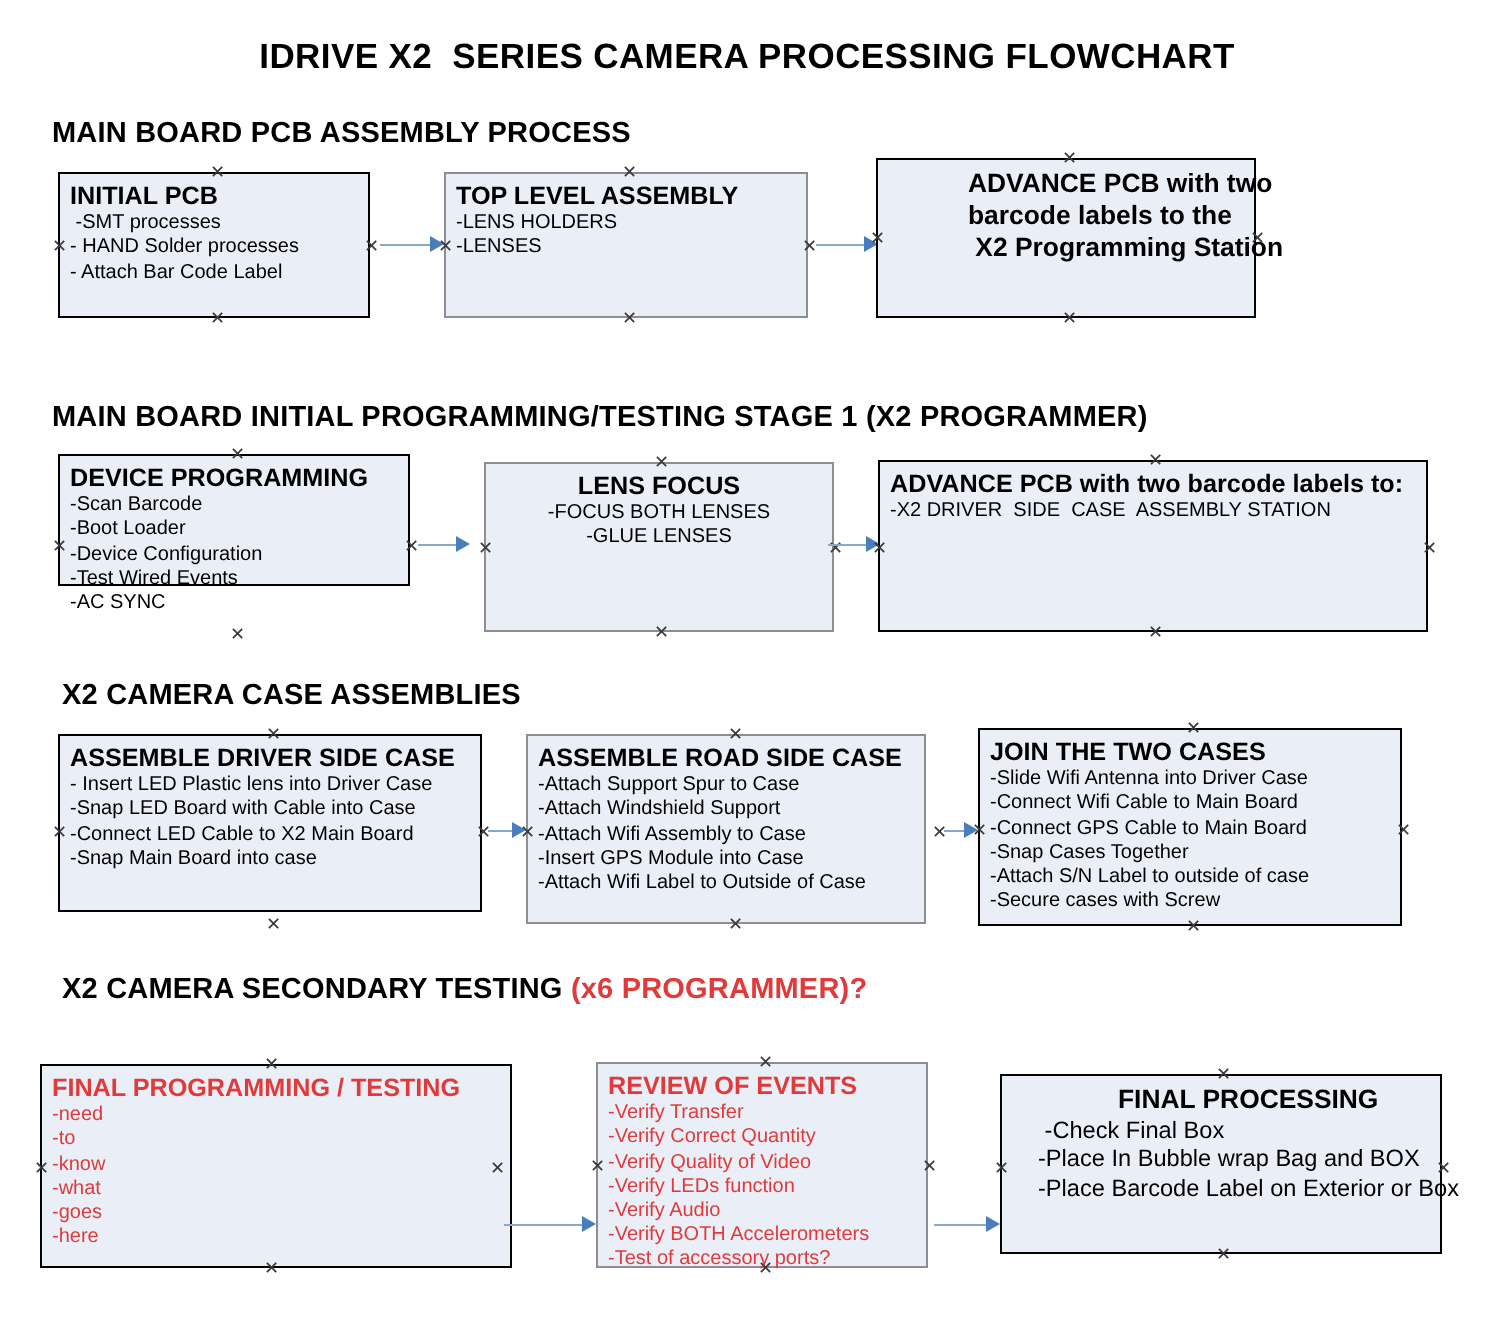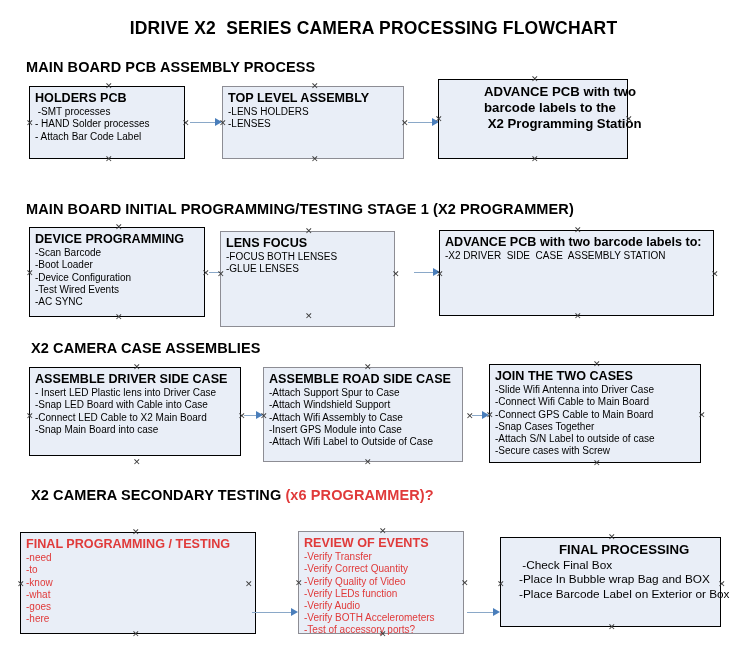--- a/index.html
+++ b/index.html
@@ -101,21 +101,21 @@
 
 <div id="canvas">
 
   <div class="title">IDRIVE X2  SERIES CAMERA PROCESSING FLOWCHART</div>
 
   <div class="section-head" style="left:26px; top:59px;">
     <span>MAIN BOARD PCB ASSEMBLY PROCESS</span>
   </div>
 
   <div class="node b-black" style="left:29px; top:86px; width:156px; height:73px;">
-    <div class="n-title">HOLDERS PCB</div>
+    <div class="n-title">INITIAL PCB</div>
     <div class="n-line"> -SMT processes</div>
     <div class="n-line">- HAND Solder processes</div>
     <div class="n-line">- Attach Bar Code Label</div>
     <div class="handle" style="left:75px; top:-4px;"></div>
     <div class="handle" style="left:75px; top:69px;"></div>
     <div class="handle" style="left:-4px; top:33px;"></div>
     <div class="handle" style="left:152px; top:33px;"></div>
   </div>
 
   <div class="arrow-line" style="left:190px; top:122px; width:28px;"></div>
@@ -141,37 +141,37 @@
     <div class="handle" style="left:92px; top:-4px;"></div>
     <div class="handle" style="left:92px; top:76px;"></div>
     <div class="handle" style="left:-4px; top:36px;"></div>
     <div class="handle" style="left:186px; top:36px;"></div>
   </div>
 
   <div class="section-head" style="left:26px; top:201px;">
     <span>MAIN BOARD INITIAL PROGRAMMING/TESTING STAGE 1 (X2 PROGRAMMER)</span>
   </div>
 
-  <div class="node b-black" style="left:29px; top:227px; width:176px; height:90px;">
+  <div class="node b-black" style="left:29px; top:227px; width:176px; height:66px;">
     <div class="n-title">DEVICE PROGRAMMING</div>
     <div class="n-line">-Scan Barcode</div>
     <div class="n-line">-Boot Loader</div>
     <div class="n-line">-Device Configuration</div>
     <div class="n-line">-Test Wired Events</div>
     <div class="n-line">-AC SYNC</div>
     <div class="handle" style="left:85px; top:-4px;"></div>
     <div class="handle" style="left:85px; top:86px;"></div>
     <div class="handle" style="left:-4px; top:42px;"></div>
     <div class="handle" style="left:172px; top:42px;"></div>
   </div>
 
   <div class="arrow-line" style="left:209px; top:272px; width:22px;"></div>
   <div class="arrow-head" style="left:228px; top:268px;"></div>
 
-  <div class="node b-gray" style="left:220px; top:231px; width:175px; height:96px;">
+  <div class="node b-gray" style="left:242px; top:231px; width:175px; height:85px;text-align:center;">
     <div class="n-title">LENS FOCUS</div>
     <div class="n-line">-FOCUS BOTH LENSES</div>
     <div class="n-line">-GLUE LENSES</div>
     <div class="handle" style="left:84px; top:-4px;"></div>
     <div class="handle" style="left:84px; top:81px;"></div>
     <div class="handle" style="left:-4px; top:39px;"></div>
     <div class="handle" style="left:171px; top:39px;"></div>
   </div>
 
   <div class="arrow-line" style="left:414px; top:272px; width:22px;"></div>

